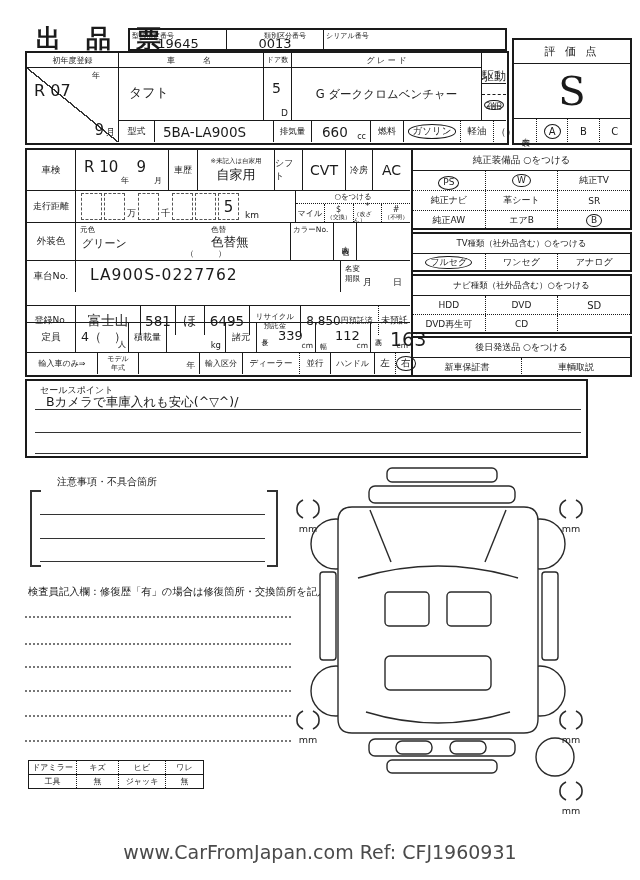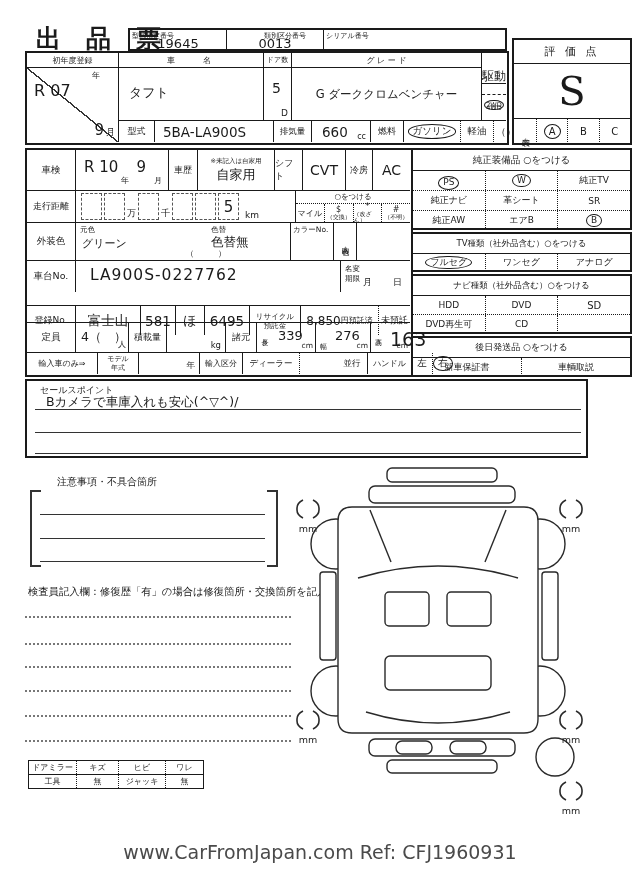--- a/index.html
+++ b/index.html
@@ -240,21 +240,21 @@
         <span class="vert" style="font-size:7px;">長さ</span>
         </div>
       <div class="br" style="flex:0 0 43px;position:relative;">
         <span class="abs" style="left:6px;top:5px;font-size:13px;">339</span>
         <span class="abs" style="right:2px;bottom:2px;font-size:7.5px;">cm</span>
       </div>
       <div class="ctr" style="flex:0 0 14px;">
         <span class="vert" style="font-size:7px;">幅</span>
         </div>
       <div class="br" style="flex:0 0 40px;position:relative;">
-        <span class="abs" style="left:5px;top:5px;font-size:13px;">276</span>
+        <span class="abs" style="left:5px;top:5px;font-size:13px;">112</span>
         <span class="abs" style="right:2px;bottom:2px;font-size:7.5px;">cm</span>
       </div>
       <div class="ctr" style="flex:0 0 14px;">
         <span class="vert" style="font-size:7px;">高さ</span>
         </div>
       <div style="flex:1;position:relative;">
         <span class="abs" style="left:5px;top:5px;font-size:19px;">163</span>
         <span class="abs" style="right:2px;bottom:2px;font-size:7.5px;">cm</span>
       </div>
     </div>
@@ -263,21 +263,21 @@
       <div class="ctr br" style="flex:0 0 70px;font-size:8px;">輸入車のみ⇒</div>
       <div class="col br" style="flex:0 0 40px;line-height:1.15;">
         <span style="font-size:7px;">モデル</span>
           <span style="font-size:7px;">年式</span>
         </div>
       <div class="br" style="flex:0 0 60px;position:relative;">
         <span class="abs" style="right:4px;bottom:2px;font-size:8.5px;">年</span>
         </div>
       <div class="ctr br" style="flex:0 0 42px;font-size:8px;">輸入区分</div>
       <div class="ctr brd" style="flex:0 0 56px;font-size:8.5px;">ディーラー</div>
-      <div class="ctr br" style="flex:0 0 30px;font-size:8.5px;margin-left:37px;">並行</div>
+      <div class="ctr br" style="flex:0 0 30px;font-size:8.5px;">並行</div>
       <div class="ctr br" style="flex:0 0 43px;font-size:8px;">ハンドル</div>
       <div class="ctr brd" style="flex:0 0 20px;font-size:9.5px;">左</div>
       <div class="ctr" style="flex:1;font-size:9.5px;">
         <span class="circlable circled">右</span>
         </div>
     </div>
   </div>
 
   <div class="abs bx2" style="left:411px;top:148px;width:221px;height:82px;">
     <div class="ctr bb" style="height:20px;font-size:9.5px;">純正装備品 ○をつける</div>

